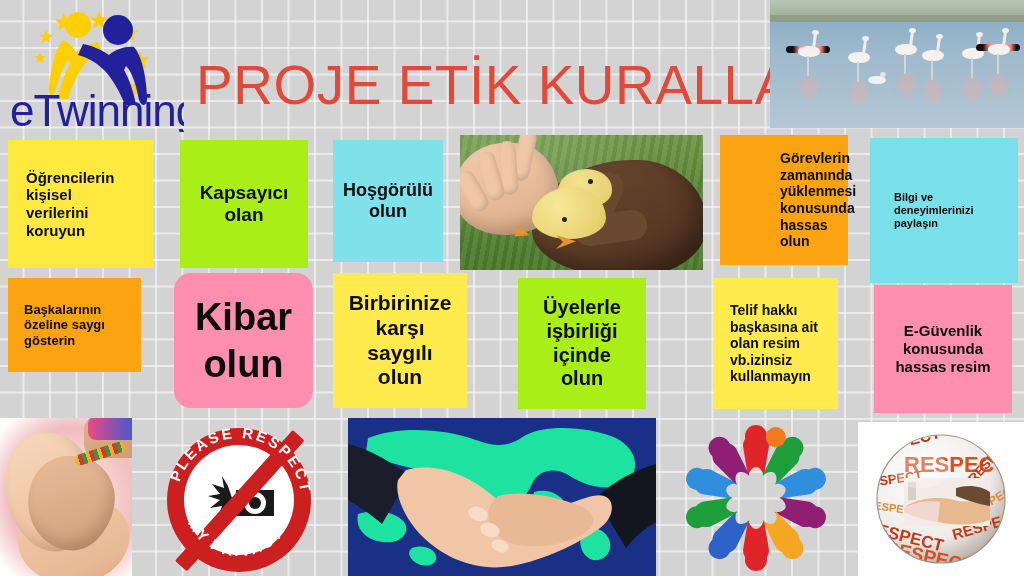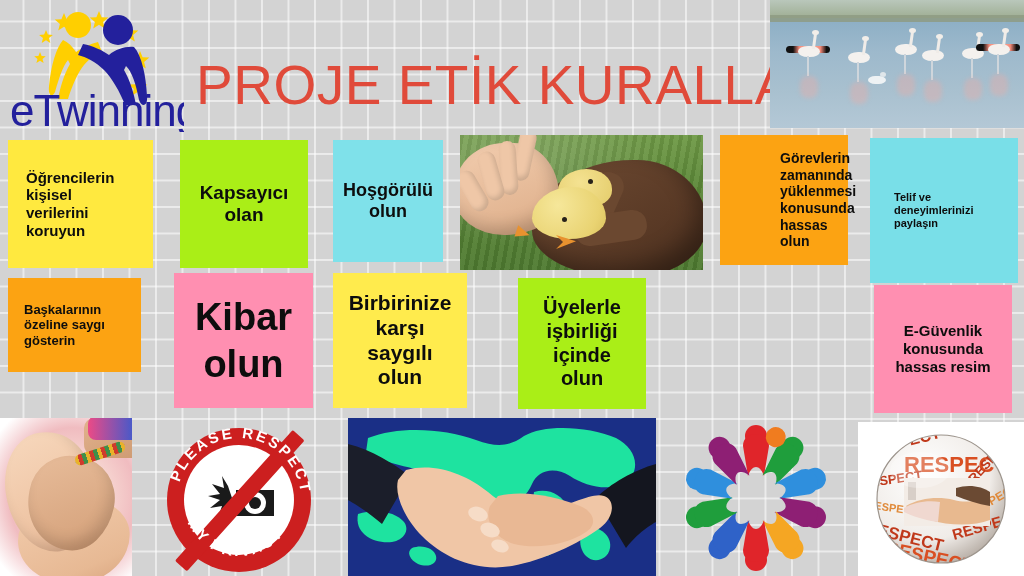--- a/index.html
+++ b/index.html
@@ -250,50 +250,57 @@
 
   <div class="card lft" style="left:720px;top:135px;width:128px;height:130px;background:#fca312;padding:0 6px 0 14px;font-size:14px;">
     <span class="lbl" style="white-space:pre-line;margin-left:46px;">Görevlerin
 zamanında
 yüklenmesi
 konusunda
 hassas olun</span>
   </div>
 
   <div class="card lft" style="left:870px;top:138px;width:148px;height:145px;background:#79dfe8;padding:0 8px 0 24px;font-size:11px;">
-    <span class="lbl" style="white-space:pre-line;">Telif ve
+    <span class="lbl" style="white-space:pre-line;">Bilgi ve
 deneyimlerinizi
 paylaşın</span>
   </div>
 
   <div class="card lft" style="left:8px;top:278px;width:133px;height:94px;background:#fca312;padding:0 6px 0 16px;font-size:13px;">
     <span class="lbl" style="white-space:pre-line;">Başkalarının
 özeline saygı
 gösterin</span>
   </div>
 
-  <div class="card ctr" style="left:174px;top:273px;width:139px;height:135px;background:#ff8fb1;font-size:38px;line-height:1.22;">
+  <div class="card ctr" style="left:174px;top:273px;width:139px;height:135px;background:#ff8fb1;font-size:38px;line-height:1.22;border-radius:17px;">
     <span class="lbl" style="white-space:pre-line;">Kibar
 olun</span>
   </div>
 
   <div class="card ctr" style="left:333px;top:273px;width:134px;height:135px;background:#ffeb4d;font-size:21px;">
     <span class="lbl" style="white-space:pre-line;">Birbirinize
 karşı
 saygılı
 olun</span>
   </div>
 
   <div class="card ctr" style="left:518px;top:278px;width:128px;height:131px;background:#aaee17;font-size:20px;">
     <span class="lbl" style="white-space:pre-line;">Üyelerle
 işbirliği
 içinde
 olun</span>
   </div>
 
+  <div class="card lft" style="left:714px;top:278px;width:124px;height:131px;background:#ffeb4d;padding:0 4px 0 16px;font-size:14px;">
+    <span class="lbl" style="white-space:pre-line;">Telif hakkı
+başkasına ait
+olan resim
+vb.izinsiz
+kullanmayın</span>
+  </div>
 
   <div class="card ctr" style="left:874px;top:285px;width:138px;height:128px;background:#ff8fb1;font-size:15px;">
     <span class="lbl" style="white-space:pre-line;">E-Güvenlik
 konusunda
 hassas resim</span>
   </div>
 
   <div class="photo" id="ph-hands" style="left:0px;top:418px;width:132px;height:158px;">
     <div class="hands-bg"></div>
     <div class="hand-b"></div>

